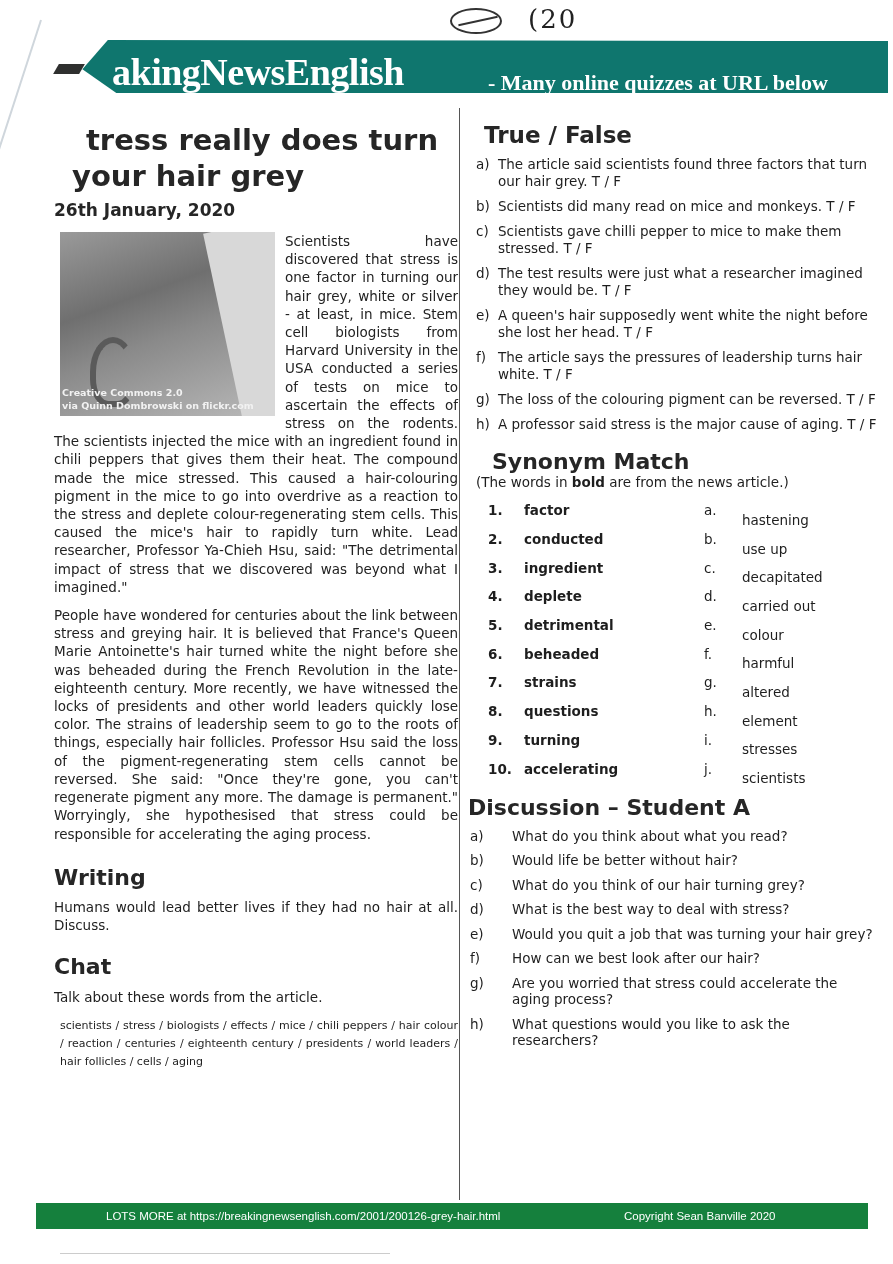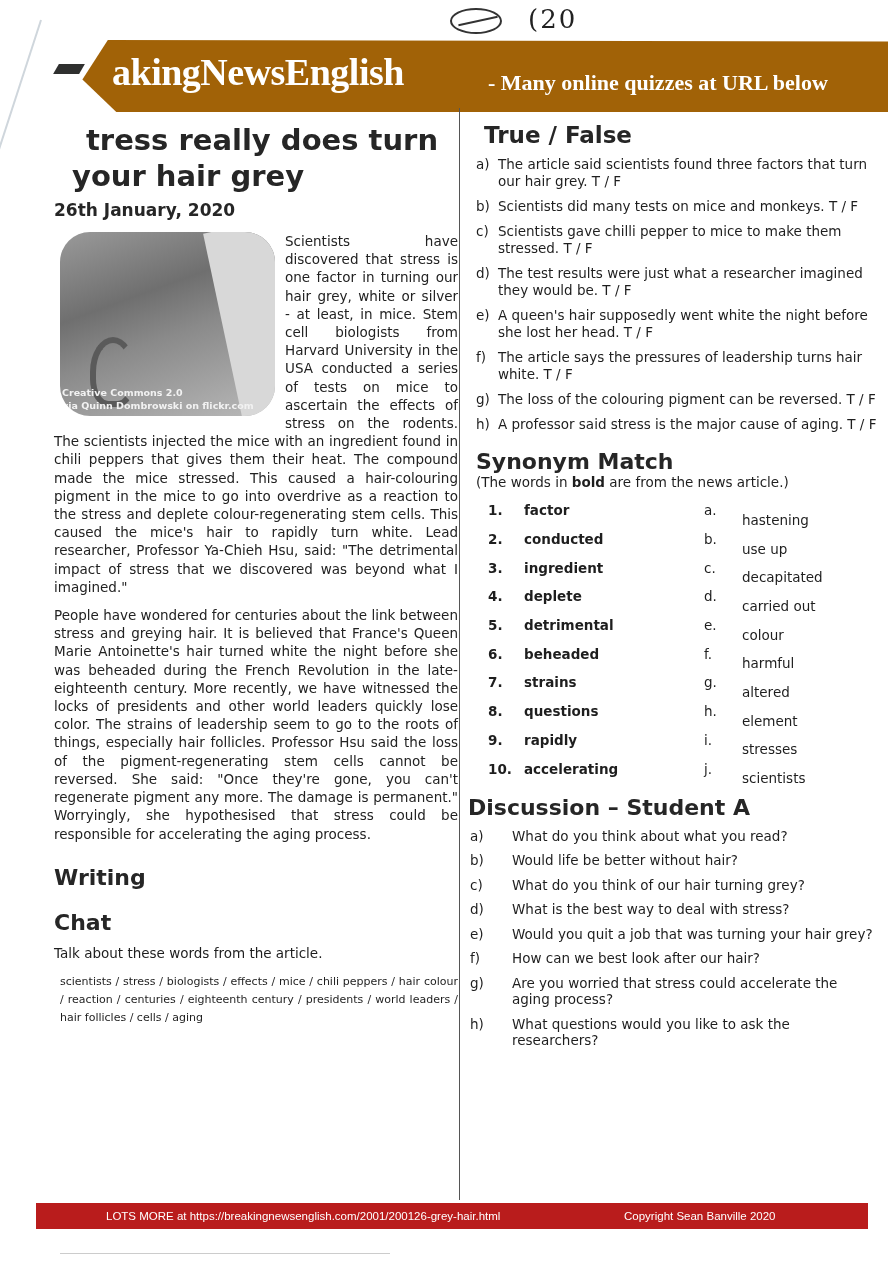--- a/index.html
+++ b/index.html
@@ -3,39 +3,39 @@
 <meta charset="utf-8">
 <style>
   * { box-sizing: border-box; margin: 0; padding: 0; }
   html, body { width: 893px; height: 1264px; background: #ffffff; overflow: hidden; }
   body { position: relative; font-family: "DejaVu Sans", sans-serif; color: #1e1e1e; }
 
   .handwriting { position: absolute; top: 4px; left: 450px; font-family: "DejaVu Serif", serif; font-size: 26px; color: #222; letter-spacing: 2px; }
   .handwriting .scribble { display: inline-block; width: 52px; height: 26px; border: 2px solid #333; border-radius: 50%; vertical-align: middle; margin-right: 26px; position: relative; }
   .handwriting .scribble::after { content: ""; position: absolute; left: 6px; top: 10px; width: 40px; height: 2px; background: #333; transform: rotate(-12deg); }
 
-  .banner { position: absolute; top: 40px; left: 40px; width: 848px; height: 72px; background: #a16207;
+  .banner { position: absolute; top: 40px; left: 40px; width: 848px; height: 53px; background: #0f766e;
             clip-path: polygon(8% 0, 100% 2%, 100% 100%, 9% 100%, 5% 55%); color: #fff; }
   .banner .logo { position: absolute; left: 72px; top: 10px; font-family: "Liberation Serif", serif; font-weight: bold; font-size: 38px; letter-spacing: -0.5px; }
   .banner .tagline { position: absolute; left: 448px; top: 30px; font-family: "Liberation Serif", serif; font-weight: bold; font-size: 22px; }
   .tear { position: absolute; left: 56px; top: 64px; width: 26px; height: 10px; background: #2f302f; transform: skewX(-30deg); }
   .tear-line { position: absolute; left: 40px; top: 20px; width: 2px; height: 220px; background: #cfd6dc; transform: rotate(18deg); transform-origin: top; }
 
   .col-divider { position: absolute; left: 459px; top: 108px; width: 1px; height: 1092px; background: #555; }
 
   .left { position: absolute; left: 54px; top: 122px; width: 404px; }
   .right { position: absolute; left: 468px; top: 122px; width: 410px; }
 
   .article-title { font-weight: bold; font-size: 29px; line-height: 36px; color: #262626; padding-left: 32px; text-indent: 0; }
   .article-title .line2 { display: block; padding-left: 0; margin-left: -14px; }
   .article-date { font-weight: bold; font-size: 17px; margin-top: 6px; color: #262626; }
 
   .lead-wrap { margin-top: 12px; position: relative; }
   .photo { float: left; width: 215px; height: 184px; margin: 0 10px 6px 6px; background:
-           linear-gradient(160deg, #9a9a9a 0%, #6f6f6f 35%, #8a8a8a 55%, #b9b9b9 100%); position: relative; overflow: hidden; border-radius: 30px; }
+           linear-gradient(160deg, #9a9a9a 0%, #6f6f6f 35%, #8a8a8a 55%, #b9b9b9 100%); position: relative; overflow: hidden; }
   .photo .ear { position: absolute; left: 30px; top: 105px; width: 46px; height: 70px; border: 6px solid #5a5a5a; border-radius: 50% 50% 40% 40%; border-right-color: transparent; }
   .photo .neck { position: absolute; right: -40px; top: -10px; width: 90px; height: 220px; background: #d8d8d8; transform: rotate(-12deg); }
   .photo .credit { position: absolute; left: 2px; bottom: 4px; font-size: 9.5px; font-weight: bold; color: #f2f2f2; line-height: 13px; white-space: nowrap; }
   .body-text { font-size: 13.5px; line-height: 18.2px; text-align: justify; color: #222; }
   .para2 { margin-top: 10px; }
   .sources { font-size: 11.5px; margin-top: 8px; color: #222; }
   .sources i { font-style: italic; margin: 0 6px; }
 
   .section-h { font-weight: bold; font-size: 22px; color: #262626; }
   .writing-h { margin-top: 22px; }
@@ -43,34 +43,34 @@
   .chat-h { margin-top: 20px; }
   .chat-p { font-size: 13.5px; margin-top: 10px; }
   .chat-words { font-size: 11px; line-height: 18px; margin-top: 12px; padding-left: 6px; text-align: justify; }
 
   .tf-h { font-size: 23px; margin-left: 16px; }
   .tf-list { margin-top: 8px; }
   .tf-item { display: flex; font-size: 13.5px; line-height: 17px; margin-bottom: 8px; }
   .tf-item .lbl { width: 30px; flex: none; padding-left: 8px; }
   .tf-item .txt { flex: 1; }
 
-  .syn-h { margin-top: 16px; font-size: 22px; margin-left: 8px; }
+  .syn-h { margin-top: 16px; font-size: 22px; margin-left: 24px; }
   .syn-sub { font-size: 13.5px; margin-left: 8px; }
   .syn-grid { margin-top: 6px; }
   .syn-row { display: flex; height: 28.7px; align-items: center; font-size: 13.5px; }
   .syn-row .num { width: 36px; padding-left: 20px; box-sizing: content-box; font-weight: bold; }
   .syn-row .word { width: 180px; font-weight: bold; }
   .syn-row .let { width: 38px; }
   .syn-row .def { flex: 1; margin-top: 19px; }
 
   .disc-h { margin-top: 12px; font-size: 22px; }
   .disc-item { display: flex; font-size: 13.5px; line-height: 16.5px; margin-top: 8px; }
   .disc-item .lbl { width: 44px; flex: none; padding-left: 2px; }
 
-  .footer { position: absolute; left: 36px; top: 1203px; width: 832px; height: 26px; background: #b91c1c; color: #fff;
+  .footer { position: absolute; left: 36px; top: 1203px; width: 832px; height: 26px; background: #15803d; color: #fff;
             font-size: 11.5px; line-height: 26px; font-family: "Liberation Sans", sans-serif; }
   .footer .more { position: absolute; left: 70px; }
   .footer .copy { position: absolute; left: 588px; }
   .footer-rule { position: absolute; left: 60px; top: 1253px; width: 330px; height: 1px; background: #ccc; }
 </style>
 </head>
 <body>
 
 <div class="handwriting">
   <span class="scribble"></span><span>(20</span>
@@ -99,36 +99,37 @@
       <div class="credit">
         <div>Creative Commons 2.0</div>
         <div>via Quinn Dombrowski on flickr.com</div>
       </div>
     </div>
     <p class="body-text">Scientists have discovered that stress is one factor in turning our hair grey, white or silver - at least, in mice. Stem cell biologists from Harvard University in the USA conducted a series of tests on mice to ascertain the effects of stress on the rodents. The scientists injected the mice with an ingredient found in chili peppers that gives them their heat. The compound made the mice stressed. This caused a hair-colouring pigment in the mice to go into overdrive as a reaction to the stress and deplete colour-regenerating stem cells. This caused the mice's hair to rapidly turn white. Lead researcher, Professor Ya-Chieh Hsu, said: "The detrimental impact of stress that we discovered was beyond what I imagined."</p>
     <p class="body-text para2">People have wondered for centuries about the link between stress and greying hair. It is believed that France's Queen Marie Antoinette's hair turned white the night before she was beheaded during the French Revolution in the late-eighteenth century. More recently, we have witnessed the locks of presidents and other world leaders quickly lose color. The strains of leadership seem to go to the roots of things, especially hair follicles. Professor Hsu said the loss of the pigment-regenerating stem cells cannot be reversed. She said: "Once they're gone, you can't regenerate pigment any more. The damage is permanent." Worryingly, she hypothesised that stress could be responsible for accelerating the aging process.</p>
   </div>
 
   <h2 class="section-h writing-h">Writing</h2>
+  <p class="writing-p">Humans would lead better lives if they had no hair at all. Discuss.</p>
 
   <h2 class="section-h chat-h">Chat</h2>
   <p class="chat-p">Talk about these words from the article.</p>
   <p class="chat-words">scientists / stress / biologists / effects / mice / chili peppers / hair colour / reaction / centuries / eighteenth century / presidents / world leaders / hair follicles / cells / aging</p>
 </div>
 
 <div class="right">
   <h2 class="section-h tf-h">True / False</h2>
   <div class="tf-list">
     <div class="tf-item">
         <span class="lbl">a)</span>
         <span class="txt">The article said scientists found three factors that turn our hair grey.  T / F</span>
       </div>
     <div class="tf-item">
         <span class="lbl">b)</span>
-        <span class="txt">Scientists did many tests on mice and monkeys.  T / F</span>
+        <span class="txt">Scientists did many read on mice and monkeys.  T / F</span>
       </div>
     <div class="tf-item">
         <span class="lbl">c)</span>
         <span class="txt">Scientists gave chilli pepper to mice to make them stressed.  T / F</span>
       </div>
     <div class="tf-item">
         <span class="lbl">d)</span>
         <span class="txt">The test results were just what a researcher imagined they would be.  T / F</span>
       </div>
     <div class="tf-item">
@@ -195,21 +196,21 @@
         <span class="def">altered</span>
       </div>
     <div class="syn-row">
         <span class="num">8.</span>
         <span class="word">questions</span>
         <span class="let">h.</span>
         <span class="def">element</span>
       </div>
     <div class="syn-row">
         <span class="num">9.</span>
-        <span class="word">rapidly</span>
+        <span class="word">turning</span>
         <span class="let">i.</span>
         <span class="def">stresses</span>
       </div>
     <div class="syn-row">
         <span class="num">10.</span>
         <span class="word">accelerating</span>
         <span class="let">j.</span>
         <span class="def">scientists</span>
       </div>
   </div>

